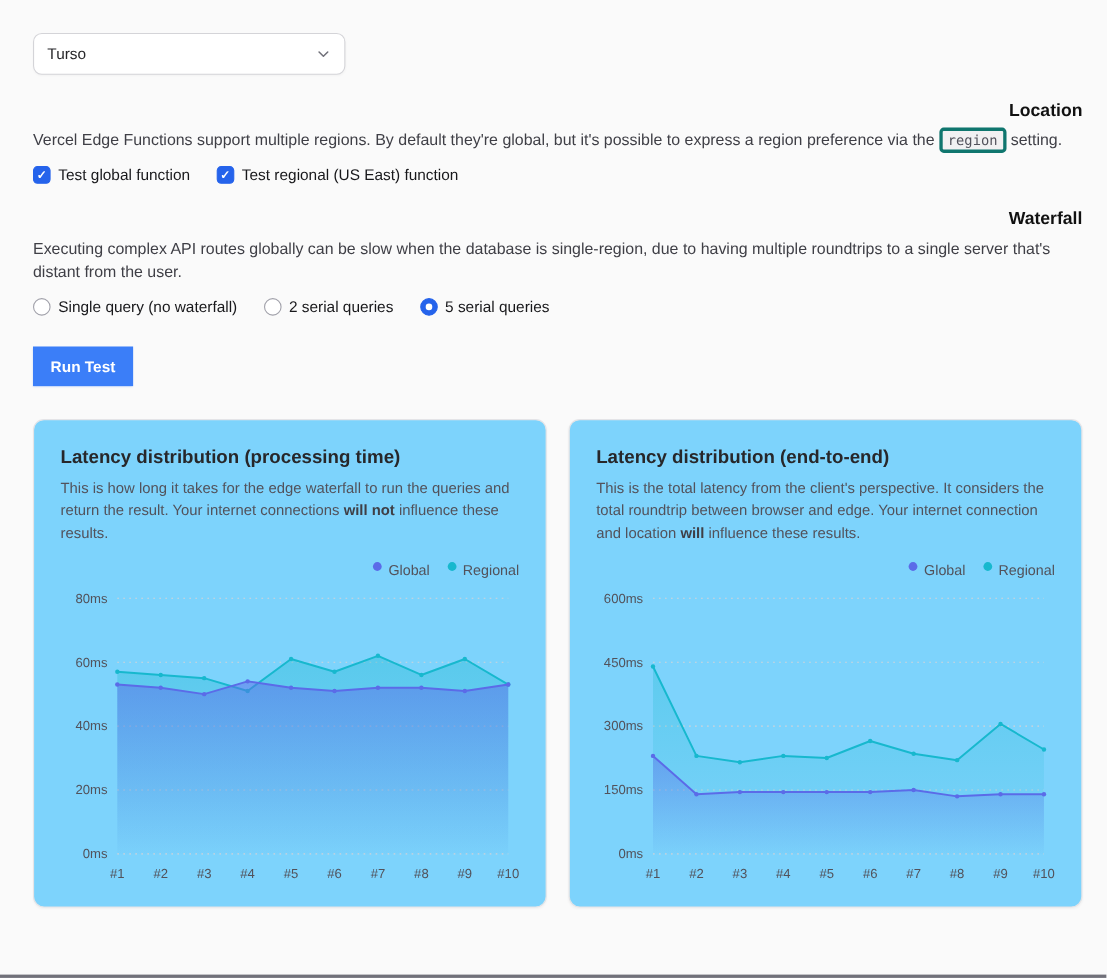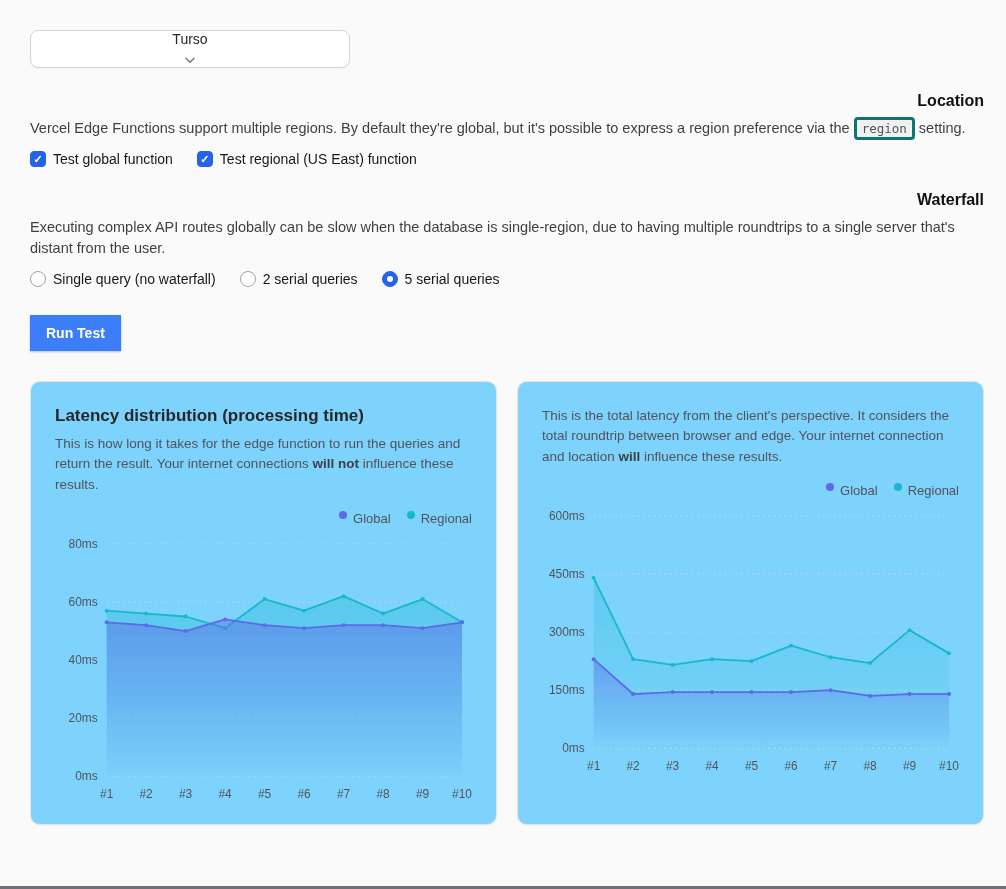--- a/index.html
+++ b/index.html
@@ -9,30 +9,29 @@
     background: #fafafa;
     color: #18181b;
     position: relative;
     overflow: hidden;
   }
   .page { padding: 30px 22px 0 30px; }
 
   .field-label { font-size: 15px; font-weight: 700; color: #111; margin-bottom: 10px; }
 
   .select {
-    width: 320px; height: 38px;
+    width: 284px; height: 38px;
     background: #fff;
     border: 1px solid #d4d4d8;
     border-radius: 8px;
     display: flex; align-items: center; justify-content: space-between;
     padding: 0 12px;
     font-size: 14px; color: #27272a;
     cursor: pointer;
     box-shadow: 0 1px 2px rgba(0,0,0,0.03);
-    flex-direction: column;
   }
   .select .chev { color: #71717a; display: flex; }
 
   .section-heading { font-size: 16px; font-weight: 700; color: #111; margin: 24px 0 8px; text-align: right; }
   .para { font-size: 14.5px; color: #3f3f46; line-height: 1.45; max-width: 966px; }
   .code-chip {
     font-family: "DejaVu Sans Mono", "Liberation Mono", monospace;
     font-size: 12.5px;
     background: #f1f1f2;
     border: 3px solid #0f766e;
@@ -144,21 +143,21 @@
       <span>5 serial queries</span>
     </label>
   </div>
 
   <button class="run-btn">Run Test</button>
 
   <div class="cards">
 
     <section class="card">
       <h2>Latency distribution (processing time)</h2>
-      <p class="card-desc"><span>This is how long it takes for the edge function to run the queries and return the result. Your internet connections </span><b>will not</b><span> influence these results.</span></p>
+      <p class="card-desc"><span>This is how long it takes for the edge waterfall to run the queries and return the result. Your internet connections </span><b>will not</b><span> influence these results.</span></p>
       <div class="legend">
         <span class="legend-item">
             <i class="dot" style="background: rgb(91, 107, 232);"></i>
             <span>Global</span>
           </span>
         <span class="legend-item">
             <i class="dot" style="background: rgb(23, 184, 206);"></i>
             <span>Regional</span>
           </span>
       </div>
@@ -216,20 +215,21 @@
             <circle cx="250.88888888888889" cy="96.82500000000002" r="2" fill="#5b6be8"></circle>
             <circle cx="290.66666666666663" cy="93.9" r="2" fill="#5b6be8"></circle>
             <circle cx="330.44444444444446" cy="93.9" r="2" fill="#5b6be8"></circle>
             <circle cx="370.22222222222223" cy="96.82500000000002" r="2" fill="#5b6be8"></circle>
             <circle cx="410" cy="90.975" r="2" fill="#5b6be8"></circle>
           </svg>
         </div>
     </section>
 
     <section class="card">
+      <h2>Latency distribution (end-to-end)</h2>
       <p class="card-desc"><span>This is the total latency from the client's perspective. It considers the total roundtrip between browser and edge. Your internet connection and location </span><b>will</b><span> influence these results.</span></p>
       <div class="legend">
         <span class="legend-item">
             <i class="dot" style="background: rgb(91, 107, 232);"></i>
             <span>Global</span>
           </span>
         <span class="legend-item">
             <i class="dot" style="background: rgb(23, 184, 206);"></i>
             <span>Regional</span>
           </span>

